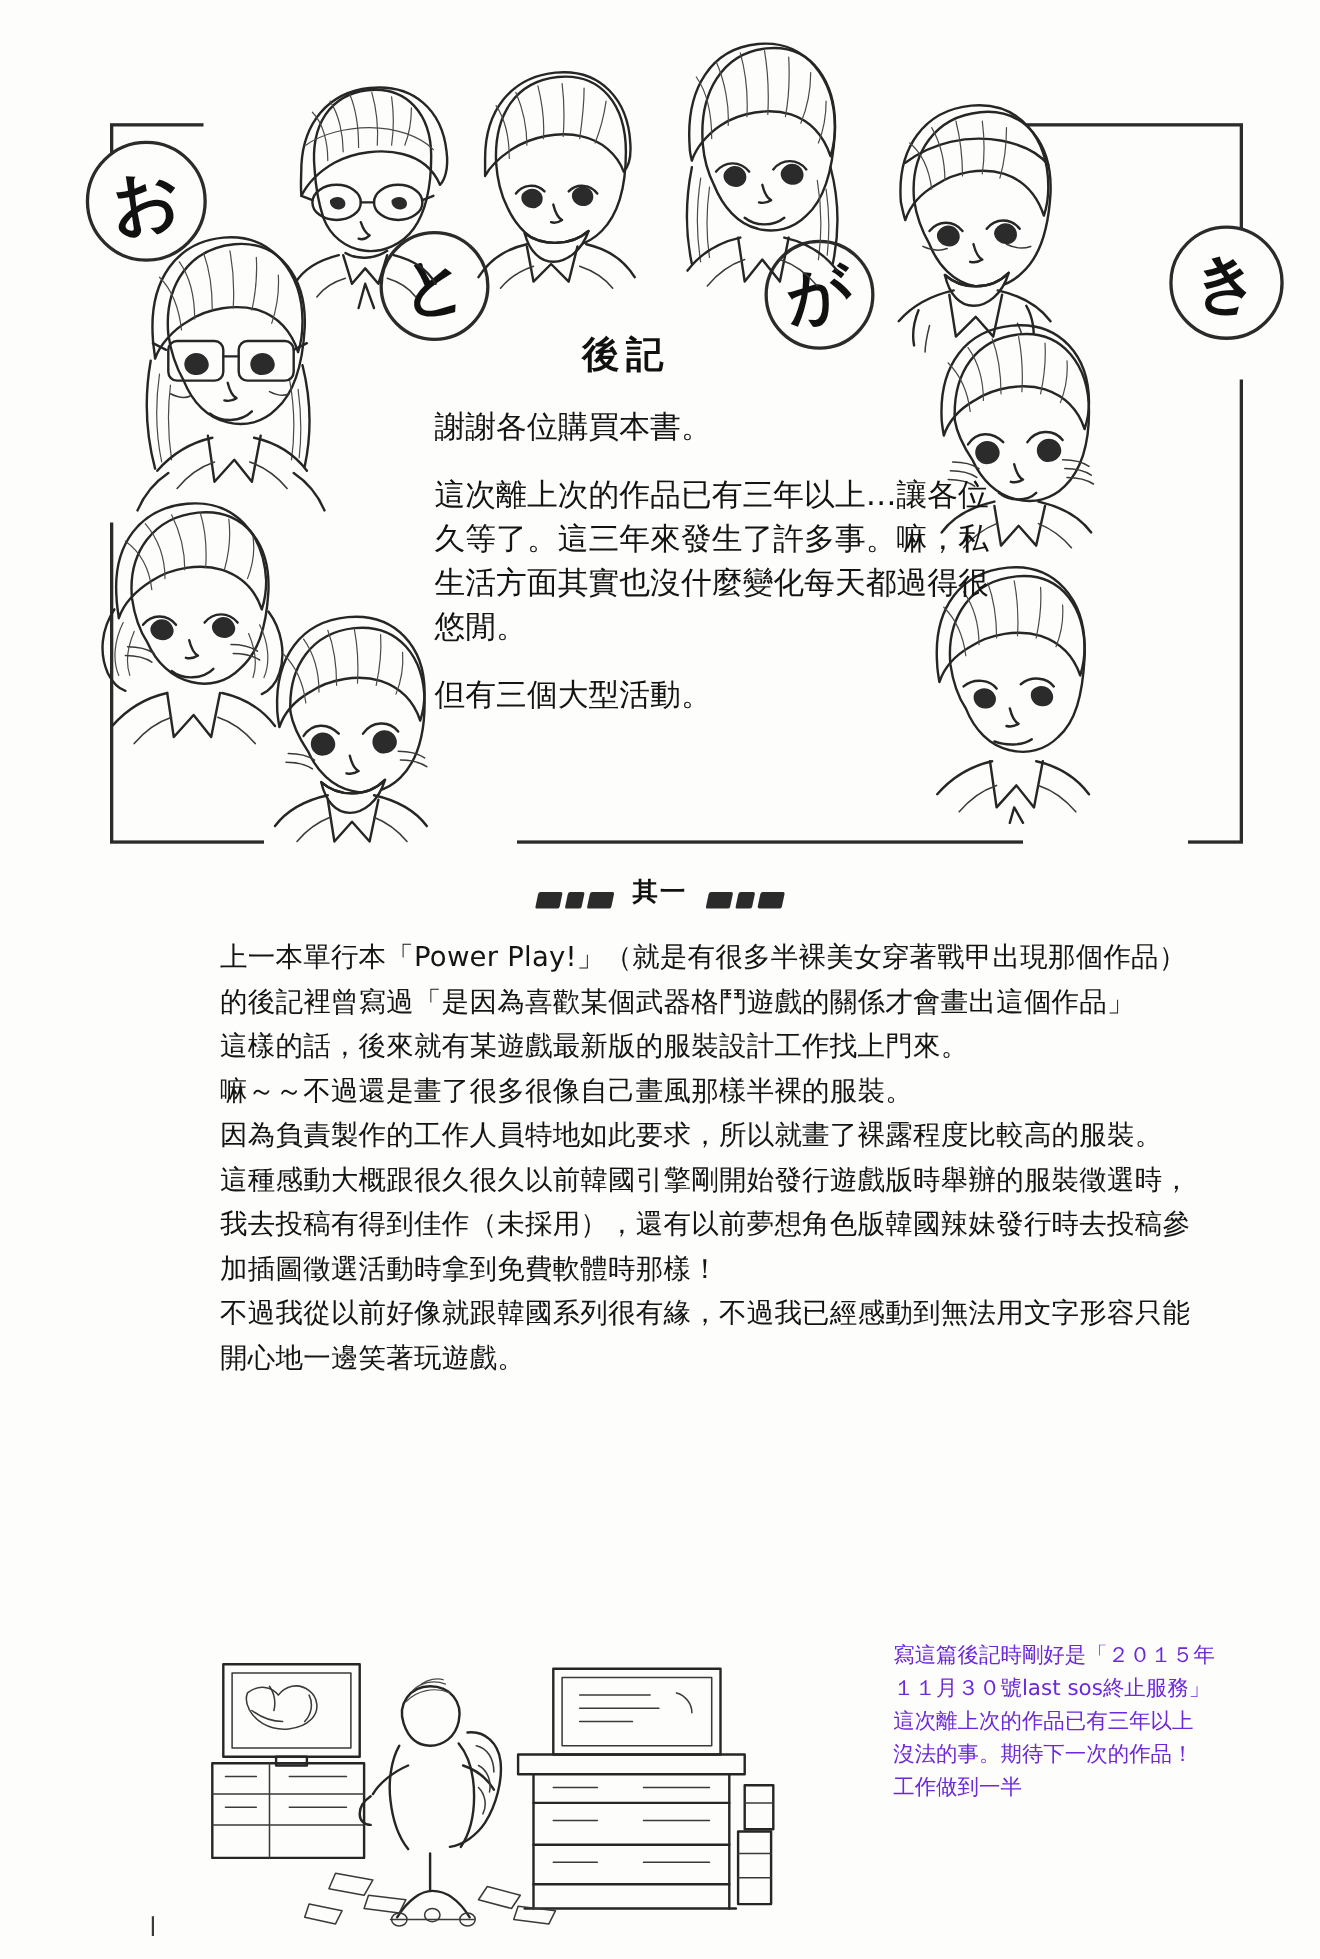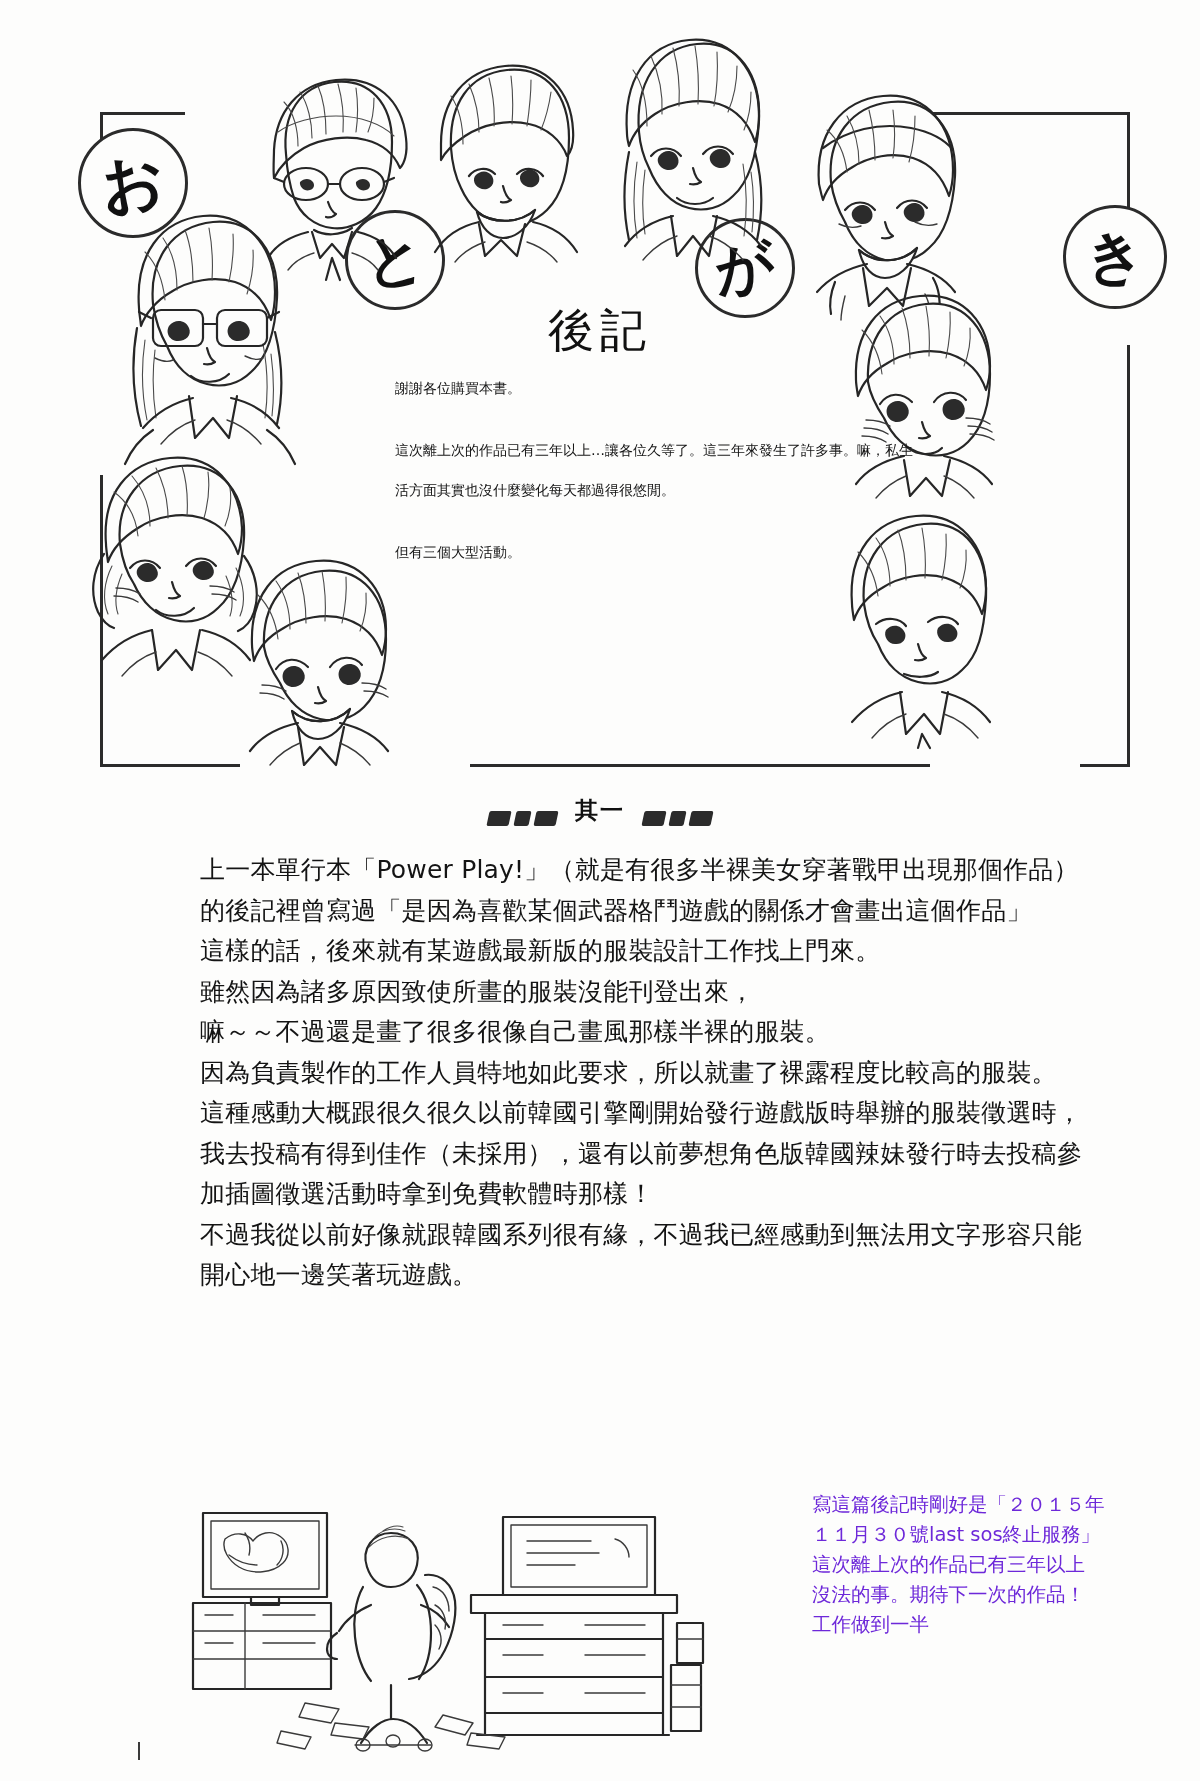--- a/index.html
+++ b/index.html
@@ -58,33 +58,33 @@
 
   
   .portrait {
     position: absolute;
   }
   .portrait svg { display: block; }
 
   
   .title {
     position: absolute;
-    left: 548px;
+    left: 529px;
     top: 300px;
-    font-size: 46px;
-    font-weight: normal;
+    font-size: 34px;
+    font-weight: bold;
     letter-spacing: 6px;
     color: #111;
   }
   .intro {
     position: absolute;
     left: 395px;
     top: 368px;
     width: 520px;
-    font-size: 14px;
+    font-size: 28px;
     line-height: 40px;
     color: #141414;
   }
   .intro p { margin: 0 0 22px 0; }
   .intro p:last-child { margin-bottom: 0; }
 
   
   .divider {
     position: absolute;
     left: 0;
@@ -384,21 +384,20 @@
       <i class="blk"></i>
       <i class="blk small"></i>
       <i class="blk"></i>
     </span>
   </div>
 
   <div class="body-text">
     <div>上一本單行本「Power Play!」（就是有很多半裸美女穿著戰甲出現那個作品）</div>
     <div>的後記裡曾寫過「是因為喜歡某個武器格鬥遊戲的關係才會畫出這個作品」</div>
     <div>這樣的話，後來就有某遊戲最新版的服裝設計工作找上門來。</div>
-    <div>雖然因為諸多原因致使所畫的服裝沒能刊登出來，</div>
     <div>嘛～～不過還是畫了很多很像自己畫風那樣半裸的服裝。</div>
     <div>因為負責製作的工作人員特地如此要求，所以就畫了裸露程度比較高的服裝。</div>
     <div>這種感動大概跟很久很久以前韓國引擎剛開始發行遊戲版時舉辦的服裝徵選時，</div>
     <div>我去投稿有得到佳作（未採用），還有以前夢想角色版韓國辣妹發行時去投稿參</div>
     <div>加插圖徵選活動時拿到免費軟體時那樣！</div>
     <div>不過我從以前好像就跟韓國系列很有緣，不過我已經感動到無法用文字形容只能</div>
     <div>開心地一邊笑著玩遊戲。</div>
   </div>
 
   <div class="bottom-illo">

